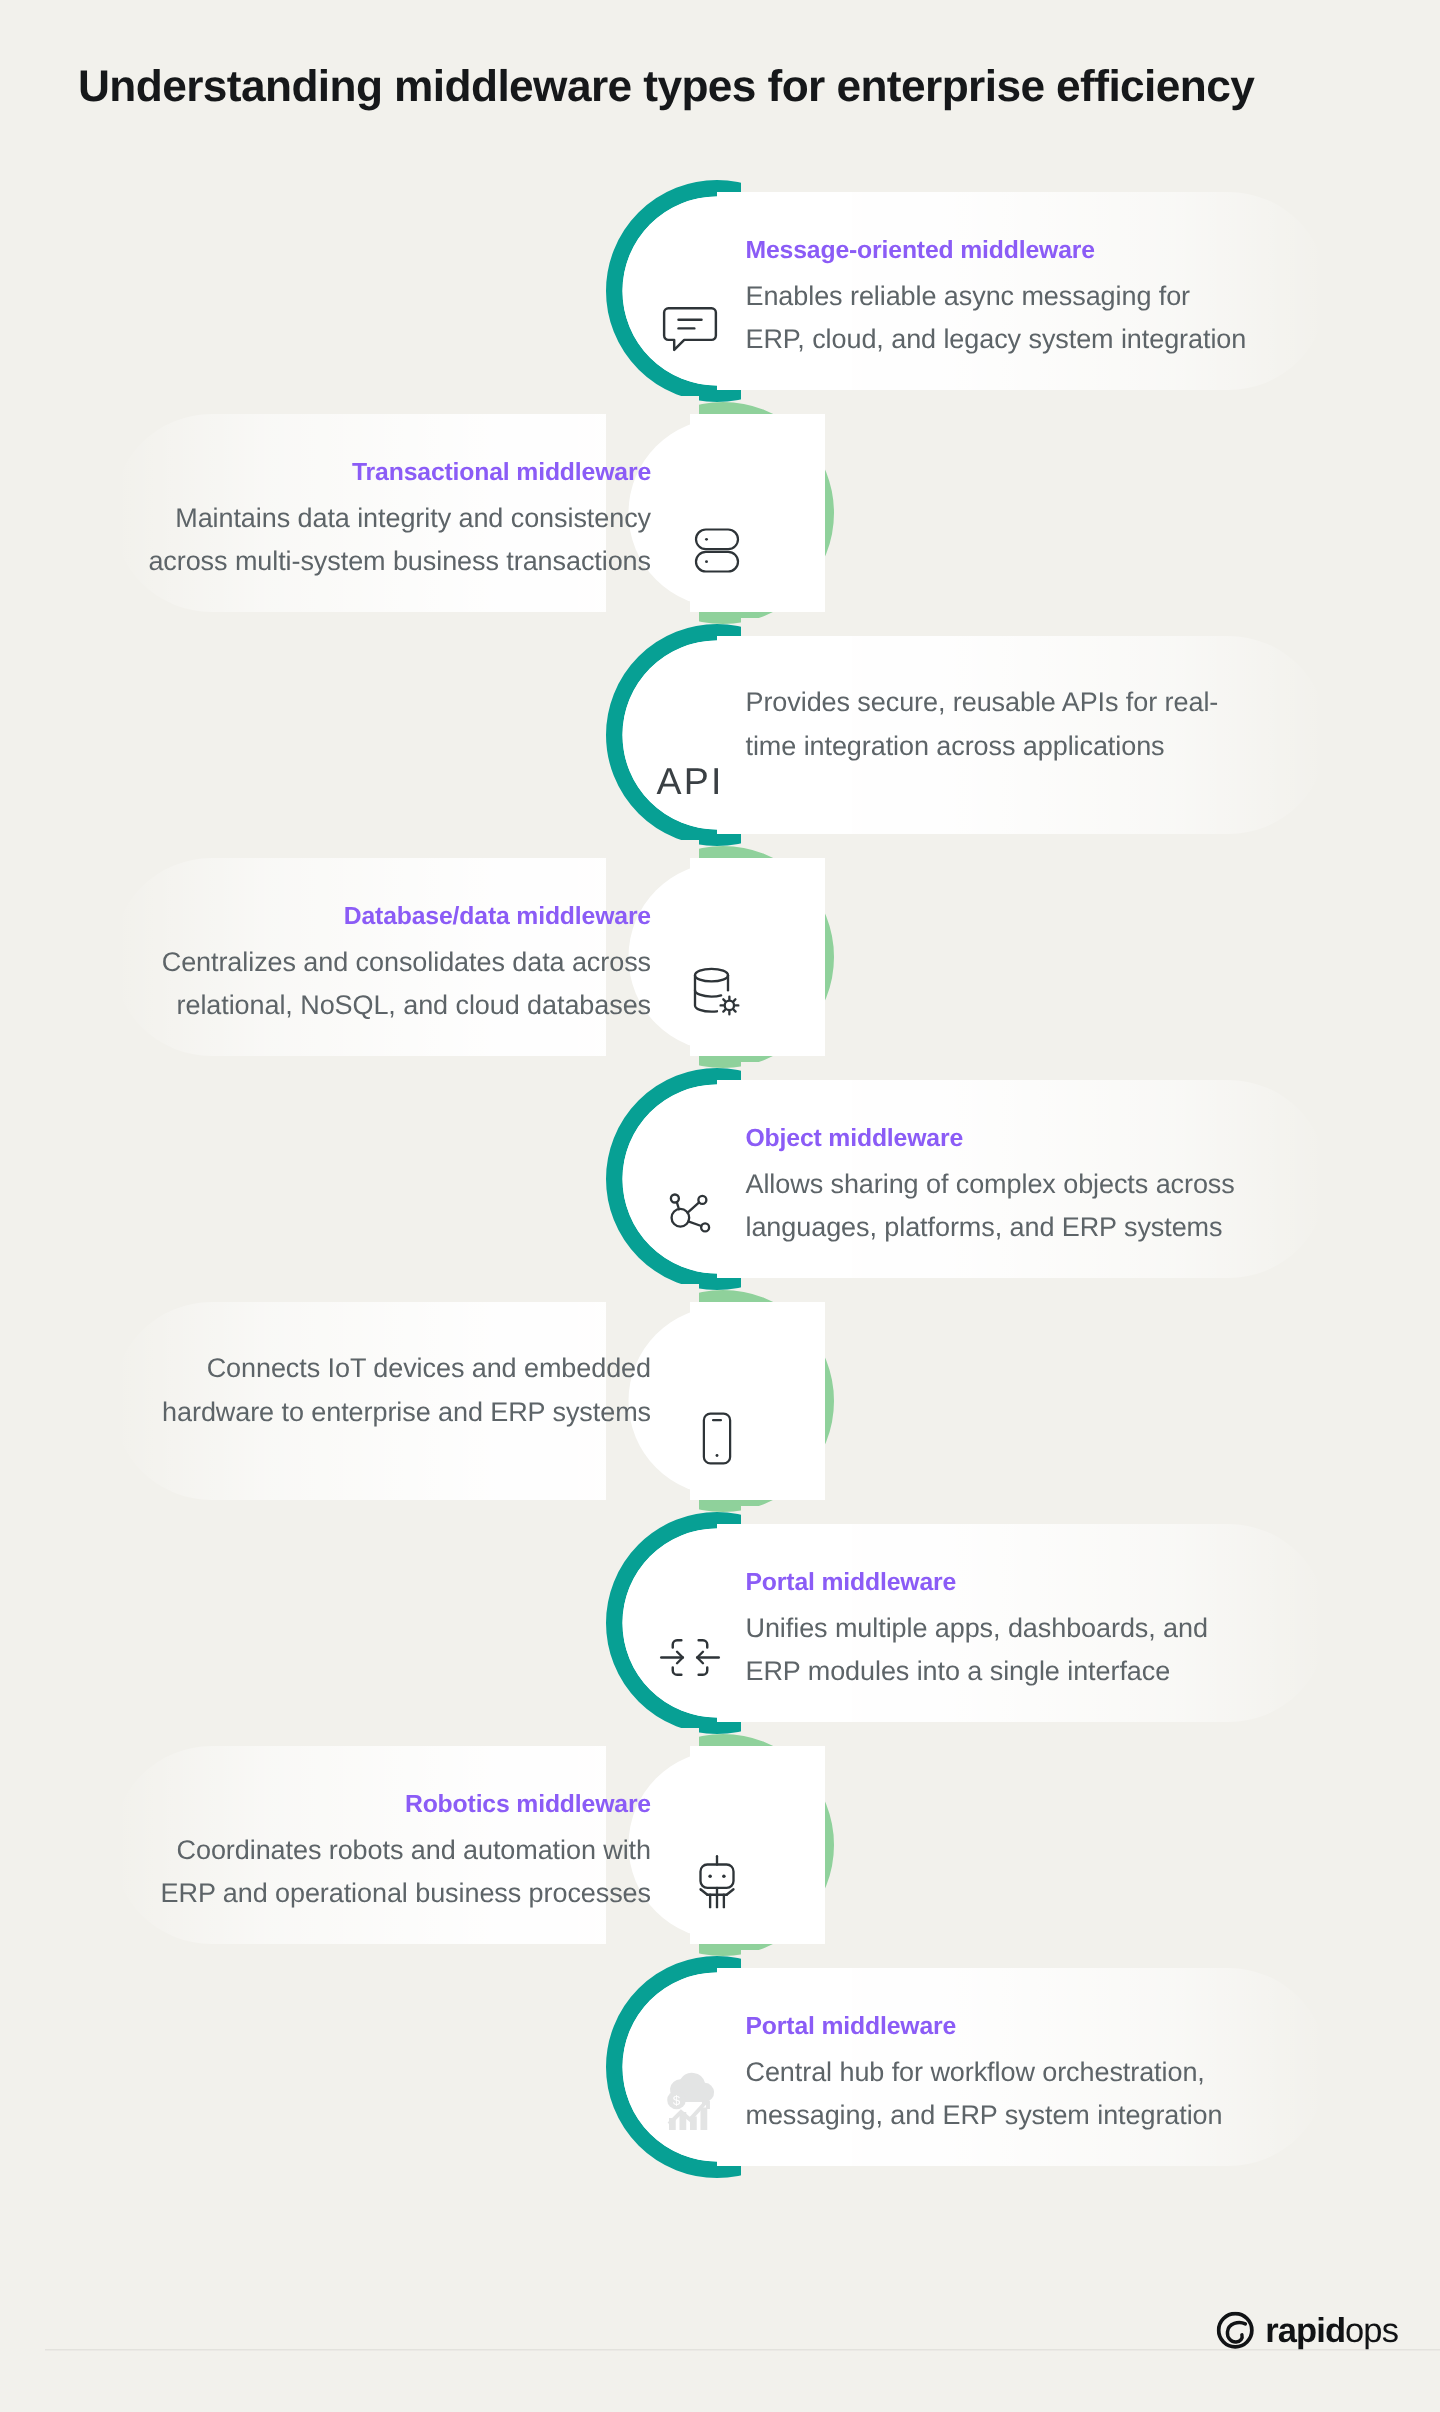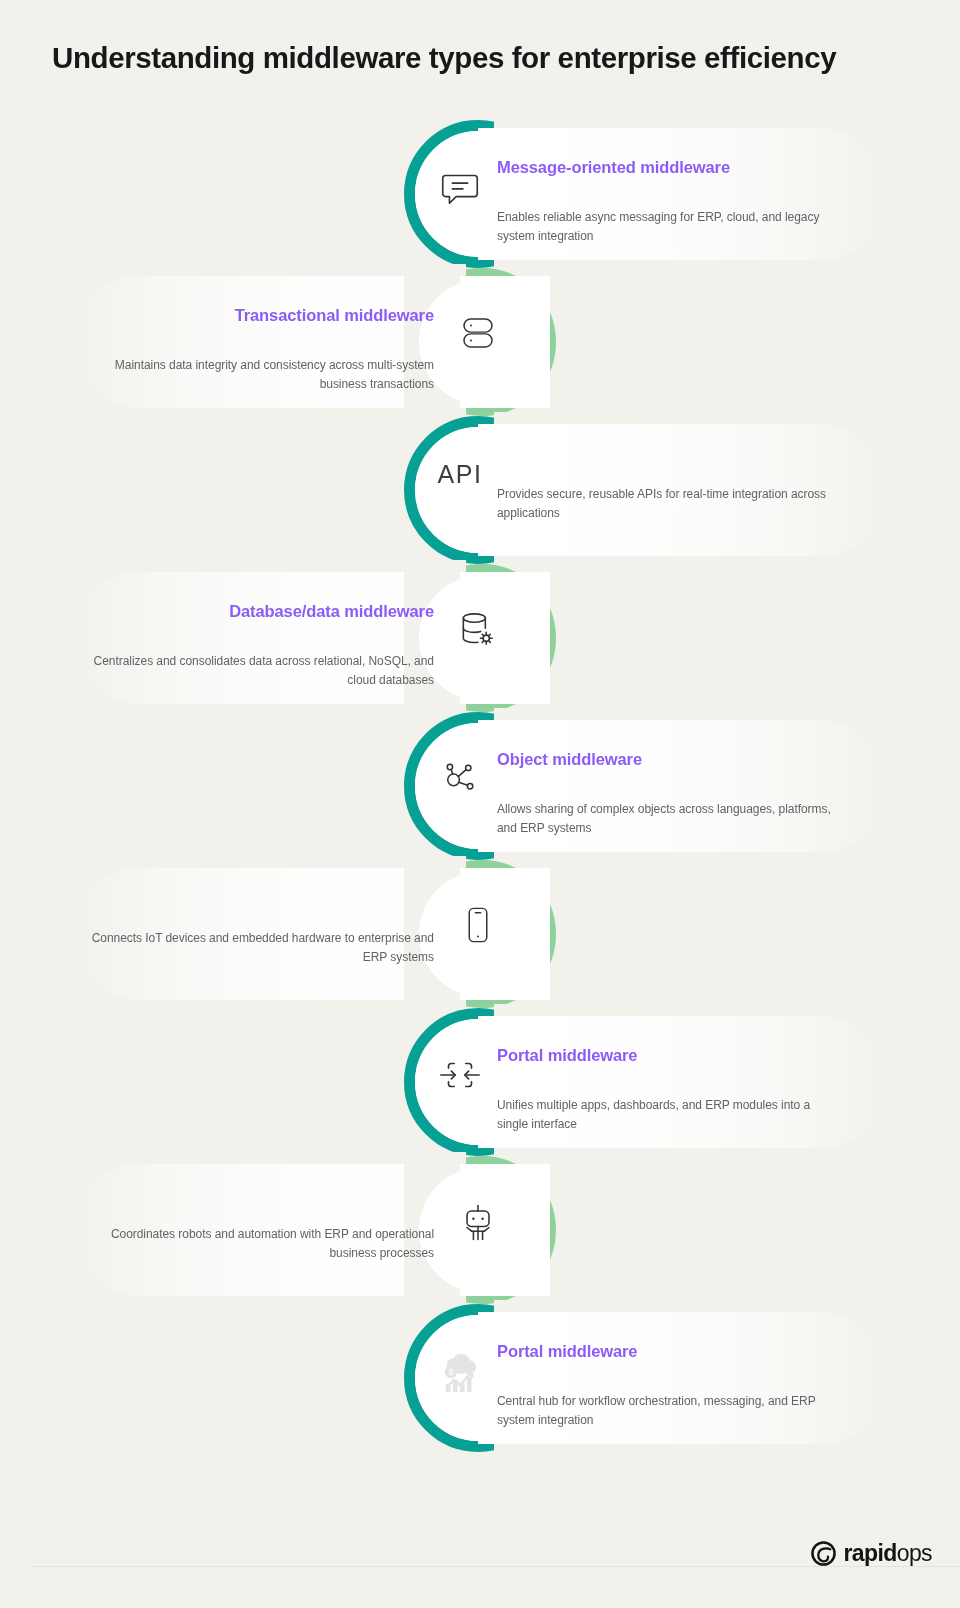--- a/index.html
+++ b/index.html
@@ -97,46 +97,45 @@
     position:absolute;
     top:8px; height:132px; width:90px;
     background:#ffffff;
   }
   .row.right .seam{ left:478px; }
   .row.left  .seam{ left:460px; }
 
   
   .icon{
     position:absolute;
-    top:44px;
+    top:60px;
     width:60px; height:60px;
-    display:flex; align-items:flex-start; justify-content:center;
+    display:flex; align-items:flex-end; justify-content:center;
     color:#2e3438;
   }
   .row.right .icon{ left:430px; }
   .row.left  .icon{ left:448px; }
   .icon svg{ display:block; }
   .icon-api{
     font-size:25px; letter-spacing:1.5px;
     color:#3a4044; font-weight:400;
   }
 
   
   .txt{ position:absolute; top:38px; }
   .row.right .txt{ left:497px; width:340px; text-align:left; }
   .row.left  .txt{ left:79px;  width:355px; text-align:right; }
 
   .ttl{
     font-size:16.5px; font-weight:bold; color:#8b5cf6;
     letter-spacing:-0.1px; margin-bottom:6px;
   }
   .desc{
-    font-size:12px; color:#5d6468; line-height:1.62;
+    font-size:18px; color:#5d6468; line-height:1.62;
     letter-spacing:-0.05px;
-    margin-top:31px;
   }
 
   
   .divider{
     position:absolute;
     left:30px; top:1566px; width:930px; height:1px;
     background:#e3e2dd;
   }
   .logo{
     position:absolute;
@@ -327,20 +326,21 @@
       <line x1="24" y1="29" x2="24" y2="43" fill="none" stroke="currentColor" stroke-width="1.7" stroke-linecap="round" stroke-linejoin="round"></line>
       <line x1="17" y1="34" x2="31" y2="34" fill="none" stroke="currentColor" stroke-width="1.7" stroke-linecap="round" stroke-linejoin="round"></line>
       <line x1="12" y1="30" x2="17" y2="34" fill="none" stroke="currentColor" stroke-width="1.7" stroke-linecap="round" stroke-linejoin="round"></line>
       <line x1="36" y1="30" x2="31" y2="34" fill="none" stroke="currentColor" stroke-width="1.7" stroke-linecap="round" stroke-linejoin="round"></line>
       <line x1="19" y1="34" x2="19" y2="43" fill="none" stroke="currentColor" stroke-width="1.7" stroke-linecap="round" stroke-linejoin="round"></line>
       <line x1="29" y1="34" x2="29" y2="43" fill="none" stroke="currentColor" stroke-width="1.7" stroke-linecap="round" stroke-linejoin="round"></line>
     </svg>
           </span>
         </div>
     <div class="txt">
+      <div class="ttl">Robotics middleware</div>
       <div class="desc">Coordinates robots and automation with ERP and operational business processes</div>
     </div>
       </div>
       <div class="row right" style="top: 1304px;">
     <div class="panel"></div>
     <div class="disc">
       <div class="arc" style="--arc:#07a094"></div>
       <div class="disc-inner"></div>
     </div>
     <div class="seam"></div>

